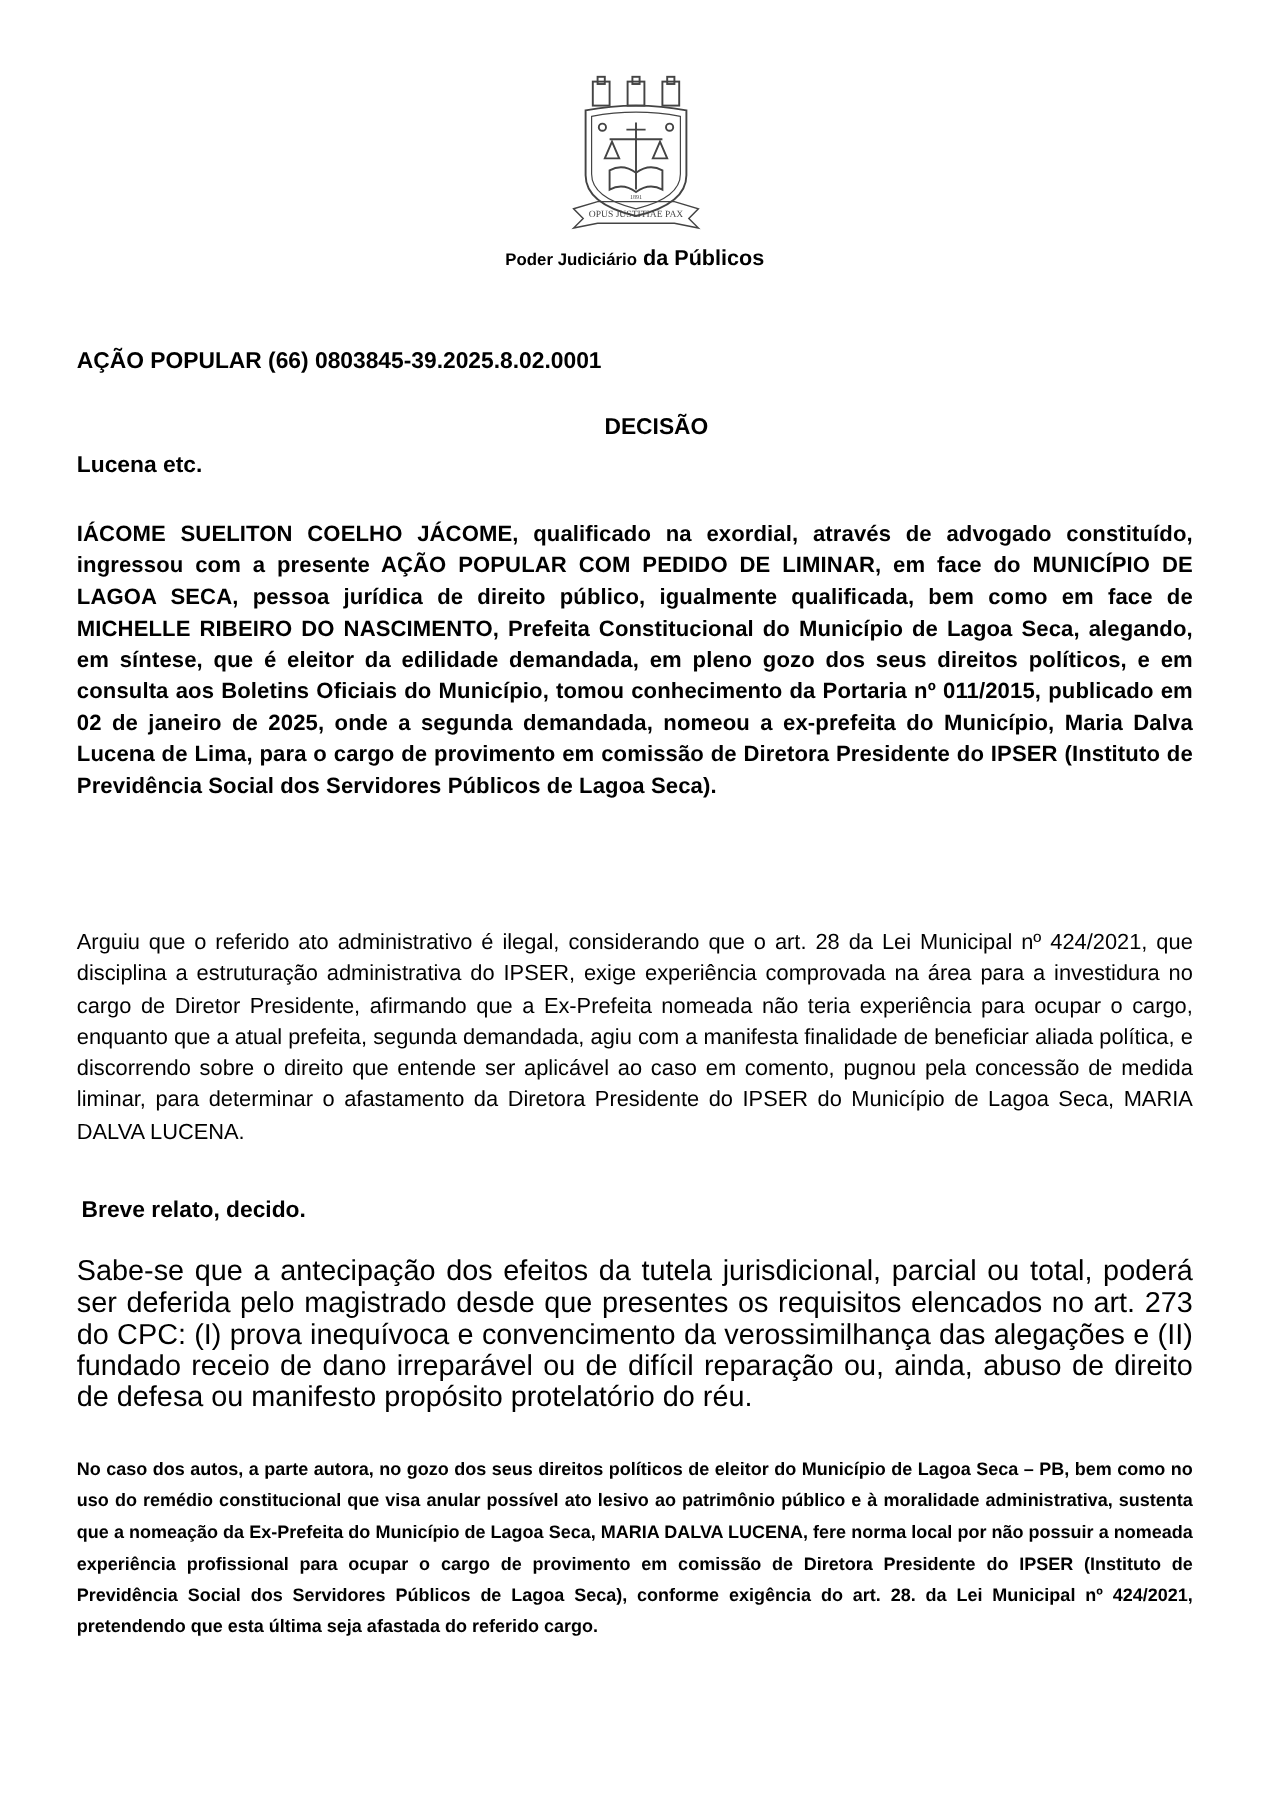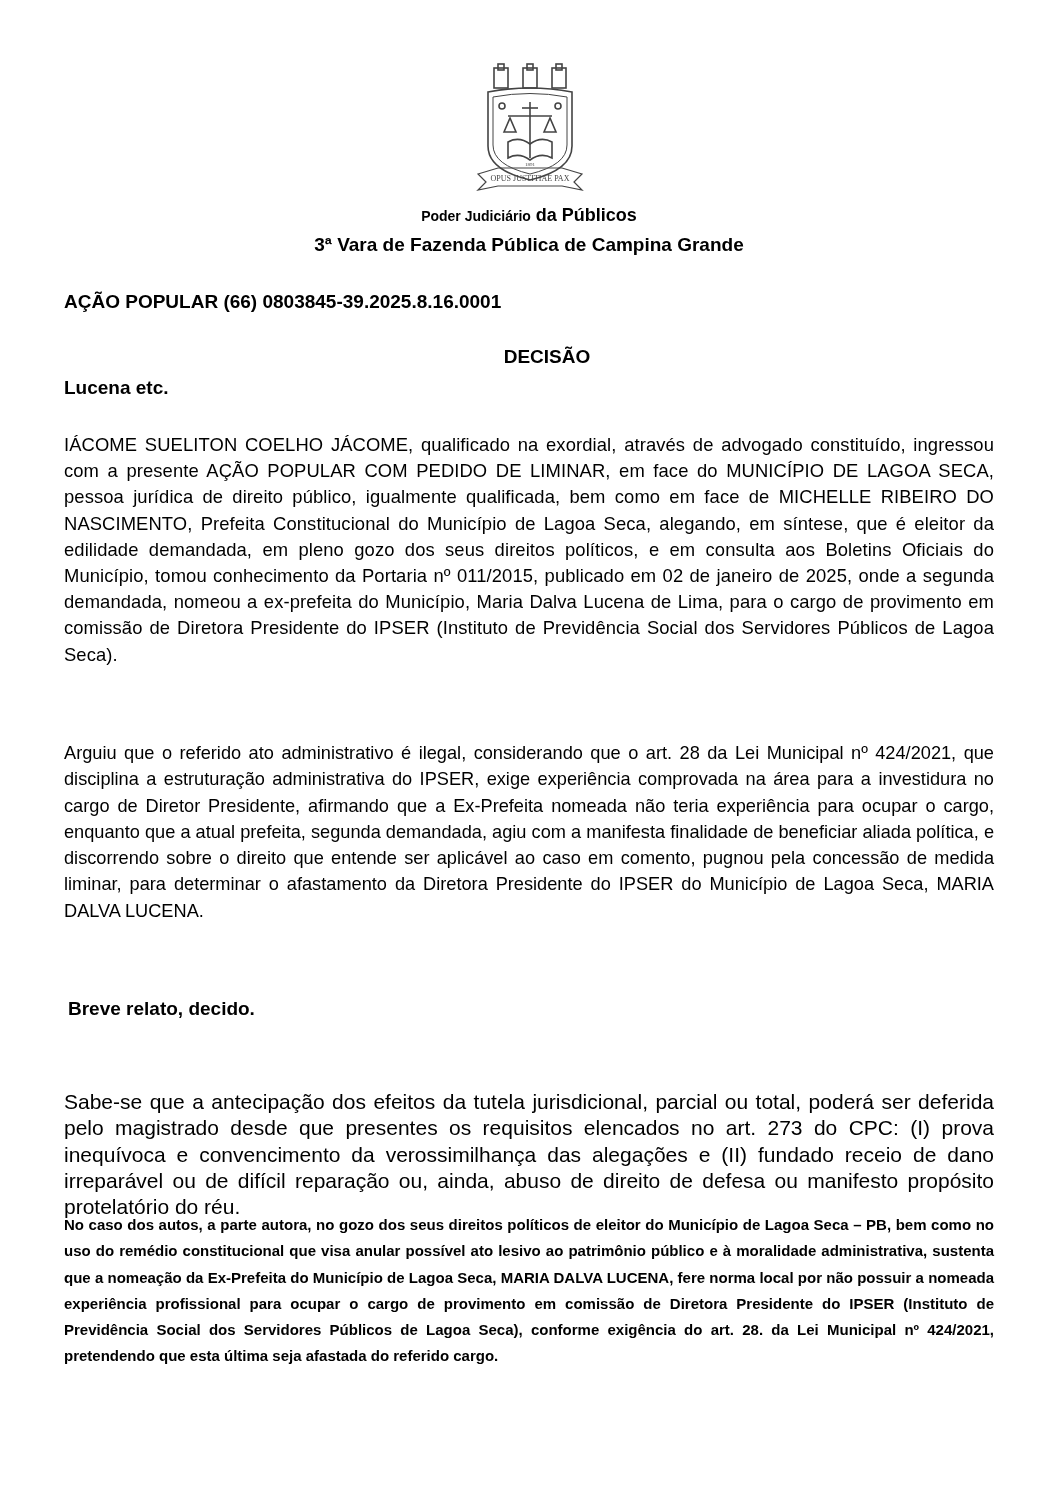--- a/index.html
+++ b/index.html
@@ -34,25 +34,25 @@
   }
   .vistos {
     position: absolute; left: 64px; top: 376px;
     font-weight: bold; font-size: 19px; line-height: 24px;
   }
   .para {
     position: absolute; left: 64px; width: 930px;
     font-size: 18.6px; line-height: 26.2px; text-align: justify;
     text-align-last: left;
   }
-  .para.bold { font-weight: normal; font-size: 18.4px; letter-spacing: 0.1px; }
+  .para.bold { font-weight: bold; font-size: 18.4px; letter-spacing: 0.1px; }
   .p1 { top: 432px; }
-  .p2 { top: 740px; font-size: 18.2px; line-height: 26.3px; }
+  .p2 { top: 772px; font-size: 18.2px; line-height: 26.3px; }
   .p3 { top: 992px; font-weight: bold; font-size: 19px; }
-  .p4 { top: 1089px; font-size: 21px; line-height: 26.3px; }
+  .p4 { top: 1047px; font-size: 24px; line-height: 26.3px; }
   .p5 { top: 1212px; font-size: 15px; line-height: 26.3px; font-weight: bold; }
 </style>
 </head>
 <body>
 
 <div class="page">
 
   <div class="crest">
     <svg width="112" height="134" viewBox="0 0 112 134" xmlns="http://www.w3.org/2000/svg">
       <g fill="none" stroke="#444" stroke-width="1.6">
@@ -83,23 +83,22 @@
       </g>
       <text x="56" y="119" text-anchor="middle" font-family="'Liberation Serif', serif" font-size="8" fill="#444">OPUS JUSTITIAE PAX</text>
       <text x="56" y="104" text-anchor="middle" font-family="'Liberation Serif', serif" font-size="5" fill="#444">1891</text>
     </svg>
   </div>
 
   <div class="header1">
     <span class="small">Poder Judiciário</span>
     <span>da Públicos</span>
   </div>
-  <div class="header2">3ª Vara de Fazenda Pública de Campina Grande</div>
 
-  <div class="process">AÇÃO POPULAR (66) 0803845-39.2025.8.16.0001</div>
+  <div class="process">AÇÃO POPULAR (66) 0803845-39.2025.8.02.0001</div>
   <div class="decision-title">DECISÃO</div>
   <div class="vistos">Lucena etc.</div>
 
   <p class="para bold p1" style="margin:0">IÁCOME SUELITON COELHO JÁCOME, qualificado na exordial, através de advogado constituído, ingressou com a presente AÇÃO POPULAR COM PEDIDO DE LIMINAR, em face do MUNICÍPIO DE LAGOA SECA, pessoa jurídica de direito público, igualmente qualificada, bem como em face de MICHELLE RIBEIRO DO NASCIMENTO, Prefeita Constitucional do Município de Lagoa Seca, alegando, em síntese, que é eleitor da edilidade demandada, em pleno gozo dos seus direitos políticos, e em consulta aos Boletins Oficiais do Município, tomou conhecimento da Portaria nº 011/2015, publicado em 02 de janeiro de 2025, onde a segunda demandada, nomeou a ex-prefeita do Município, Maria Dalva Lucena de Lima, para o cargo de provimento em comissão de Diretora Presidente do IPSER (Instituto de Previdência Social dos Servidores Públicos de Lagoa Seca).</p>
   <p class="para p2" style="margin:0">Arguiu que o referido ato administrativo é ilegal, considerando que o art. 28 da Lei Municipal nº 424/2021, que disciplina a estruturação administrativa do IPSER, exige experiência comprovada na área para a investidura no cargo de Diretor Presidente, afirmando que a Ex-Prefeita nomeada não teria experiência para ocupar o cargo, enquanto que a atual prefeita, segunda demandada, agiu com a manifesta finalidade de beneficiar aliada política, e discorrendo sobre o direito que entende ser aplicável ao caso em comento, pugnou pela concessão de medida liminar, para determinar o afastamento da Diretora Presidente do IPSER do Município de Lagoa Seca, MARIA DALVA LUCENA.</p>
   <p class="para p3" style="margin:4px">Breve relato, decido.</p>
   <p class="para p4" style="margin:0">Sabe-se que a antecipação dos efeitos da tutela jurisdicional, parcial ou total, poderá ser deferida pelo magistrado desde que presentes os requisitos elencados no art. 273 do CPC: (I) prova inequívoca e convencimento da verossimilhança das alegações e (II) fundado receio de dano irreparável ou de difícil reparação ou, ainda, abuso de direito de defesa ou manifesto propósito protelatório do réu.</p>
   <p class="para p5" style="margin:0">No caso dos autos, a parte autora, no gozo dos seus direitos políticos de eleitor do Município de Lagoa Seca – PB, bem como no uso do remédio constitucional que visa anular possível ato lesivo ao patrimônio público e à moralidade administrativa, sustenta que a nomeação da Ex-Prefeita do Município de Lagoa Seca, MARIA DALVA LUCENA, fere norma local por não possuir a nomeada experiência profissional para ocupar o cargo de provimento em comissão de Diretora Presidente do IPSER (Instituto de Previdência Social dos Servidores Públicos de Lagoa Seca), conforme exigência do art. 28. da Lei Municipal nº 424/2021, pretendendo que esta última seja afastada do referido cargo.</p>
 
 </div>

